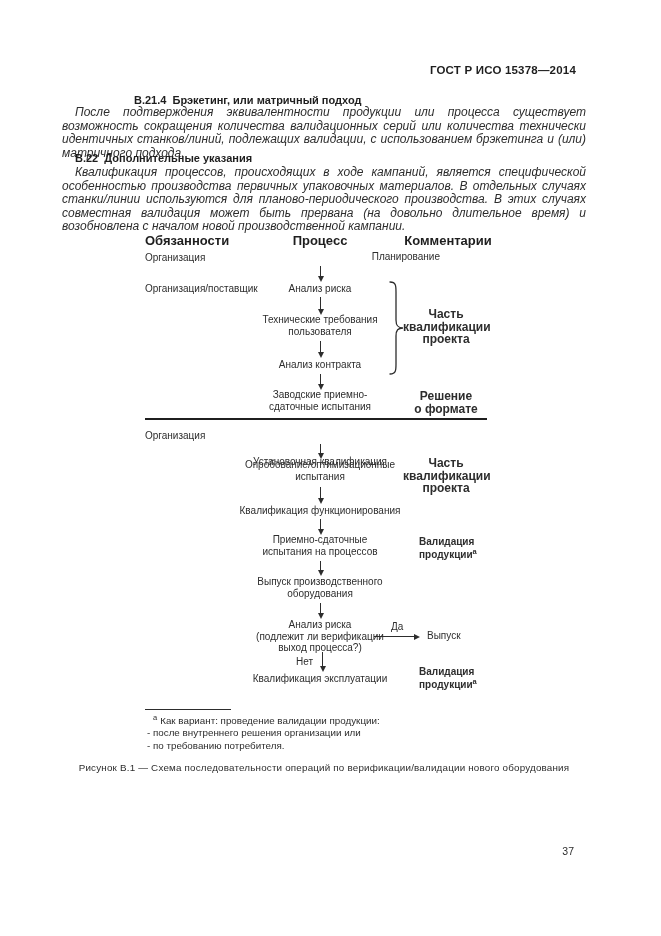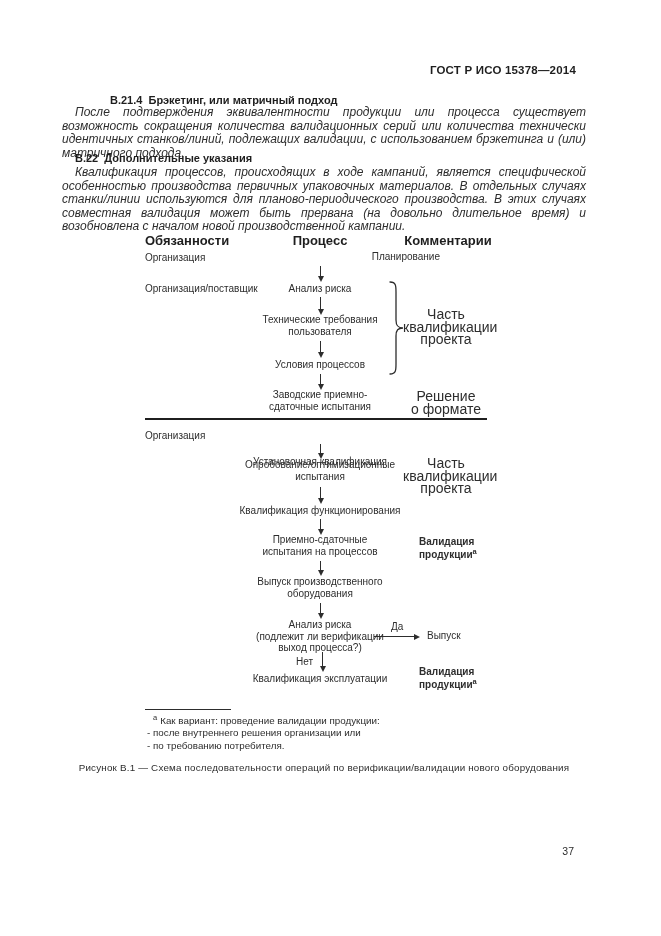--- a/index.html
+++ b/index.html
@@ -8,21 +8,21 @@
     font-family:"Liberation Sans", sans-serif;color:#2d2d2d;overflow:hidden;
   }
   .abs{position:absolute;}
   .hdr{font-size:11.5px;font-weight:bold;letter-spacing:.2px;color:#1e1e1e;}
   .h{font-size:11px;font-weight:bold;color:#1e1e1e;}
   .body{font-size:12px;font-style:italic;line-height:13.5px;text-align:justify;text-indent:13px;margin:0;}
   .fc{font-size:10px;line-height:11.5px;}
   .colh{font-size:13px;font-weight:bold;color:#1e1e1e;}
   .ctr{text-align:center;}
   .pre{white-space:pre-line;}
-  .cmt{font-size:14px;line-height:12.5px;}
+  .cmt{font-size:12px;line-height:12.5px;font-weight:bold;}
   .cmt2{font-size:10px;line-height:13px;font-weight:bold;}
   sup{font-size:7.5px;vertical-align:super;line-height:0;}
   .arr{width:1px;background:#2d2d2d;}
   .arr::after{content:"";position:absolute;bottom:-5px;left:-2.5px;
     border-left:3px solid transparent;border-right:3px solid transparent;border-top:6px solid #2d2d2d;}
   .arr-r{height:1px;background:#2d2d2d;}
   .arr-r::after{content:"";position:absolute;right:-5px;top:-2.5px;
     border-top:3px solid transparent;border-bottom:3px solid transparent;border-left:6px solid #2d2d2d;}
   .divider{height:2px;background:#1f1f1f;}
   .fn-rule{height:1px;background:#2d2d2d;}
@@ -32,39 +32,39 @@
   .caption{font-size:9.8px;letter-spacing:.2px;}
   .pgnum{font-size:10.5px;}
 </style>
 </head>
 <body>
 
 <div id="page">
 
   <div class="hdr abs" style="top:64px;right:76px;">ГОСТ Р ИСО 15378—2014</div>
 
-  <div class="h abs" style="top:94px;left:65px;padding-left:45px;">В.21.4&nbsp; Брэкетинг, или матричный подход</div>
+  <div class="h abs" style="top:94px;left:89px;padding-left:45px;">В.21.4&nbsp; Брэкетинг, или матричный подход</div>
   <p class="body abs" style="top:106px;left:62px;width:524px;">После подтверждения эквивалентности продукции или процесса существует возможность сокращения количества валидационных серий или количества технически идентичных станков/линий, подлежащих валидации, с использованием брэкетинга и (или) матричного подхода.</p>
 
   <div class="h abs" style="top:152px;left:75px;">В.22&nbsp; Дополнительные указания</div>
   <p class="body abs" style="top:166px;left:62px;width:524px;">Квалификация процессов, происходящих в ходе кампаний, является специфической особенностью производства первичных упаковочных материалов. В отдельных случаях станки/линии используются для планово-периодического производства. В этих случаях совместная валидация может быть прервана (на довольно длительное время) и возобновлена с началом новой производственной кампании.</p>
 
   <div class="colh abs" style="top:233px;left:145px;">Обязанности</div>
   <div class="colh abs ctr" style="top:233px;left:200px;width:240px;">Процесс</div>
   <div class="colh abs ctr" style="top:233px;left:403px;width:90px;">Комментарии</div>
 
   <div class="fc abs" style="top:252px;left:145px;">Организация</div>
   <div class="fc abs" style="top:283px;left:145px;">Организация/поставщик</div>
   <div class="fc abs" style="top:430px;left:145px;">Организация</div>
 
   <div class="fc abs ctr pre" style="top:251px;left:200px;width:240px;text-align:right;">Планирование</div>
   <div class="fc abs ctr pre" style="top:283px;left:200px;width:240px;">Анализ риска</div>
   <div class="fc abs ctr pre" style="top:314px;left:200px;width:240px;text-align:center;">Технические требования
 пользователя</div>
-  <div class="fc abs ctr pre" style="top:359px;left:200px;width:240px;">Условия процессов</div>
+  <div class="fc abs ctr pre" style="top:359px;left:200px;width:240px;">Анализ контракта</div>
   <div class="fc abs ctr pre" style="top:389px;left:200px;width:240px;">Заводские приемно-
 сдаточные испытания</div>
   <div class="fc abs ctr pre" style="top:456px;left:200px;width:240px;">Установочная квалификация</div>
   <div class="fc abs ctr pre" style="top:459px;left:200px;width:240px;">Опробование/оптимизационные
 испытания</div>
   <div class="fc abs ctr pre" style="top:505px;left:200px;width:240px;">Квалификация функционирования</div>
   <div class="fc abs ctr pre" style="top:534px;left:200px;width:240px;">Приемно-сдаточные
 испытания на процессов</div>
   <div class="fc abs ctr pre" style="top:576px;left:200px;width:240px;">Выпуск производственного
 оборудования</div>

